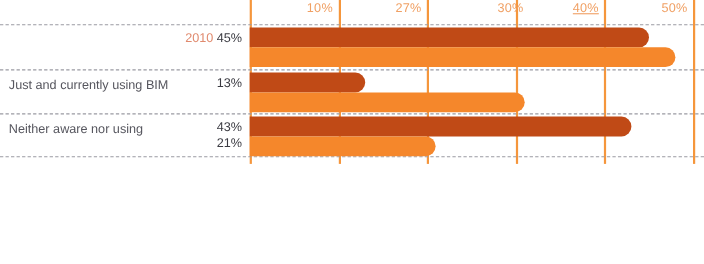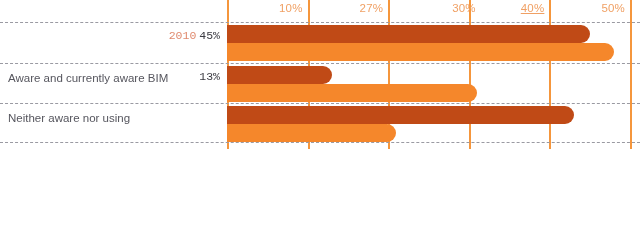--- a/index.html
+++ b/index.html
@@ -89,21 +89,20 @@
     width: 70px;
     text-align: right;
     font-size: 11.5px;
     white-space: nowrap;
   }
 
   .value-line {
     height: 15px;
     line-height: 15px;
     white-space: nowrap;
-    font-family: Liberation Mono, monospace;
   }
 
   .yr {
     color: #E08A6E;
     margin-right: 3px;
   }
   .yr.y2011 {
     color: #F5963C;
   }
   .val {
@@ -163,23 +162,27 @@
       <div class="bar s2011" title="Neither aware nor using 2011: 21%" style="top: 124px; width: 169.26px;"></div>
     </div>
 
   <div id="rows">
       <div class="row" style="top: 22px; height: 41px;">
         <div class="value-block" style="top: 6px;">
           <div class="value-line"><span class="yr">2010</span><span class="val">45%</span></div>
         </div>
       </div>
       <div class="row" style="top: 63px; height: 40px;">
-        <div class="row-label" style="top: 9px;">Aware and currently aware BIM</div>
+        <div class="row-label" style="top: 9px;">Just and currently using BIM</div>
         <div class="value-block" style="top: 6px;">
           <div class="value-line"><span class="val">13%</span></div>
         </div>
       </div>
       <div class="row" style="top: 103px; height: 39px;">
         <div class="row-label" style="top: 9px;">Neither aware nor using</div>
+        <div class="value-block" style="top: 6px;">
+          <div class="value-line"><span class="val">43%</span></div>
+          <div class="value-line"><span class="val">21%</span></div>
+        </div>
       </div>
     </div>
 
 </div>
 
 </body></html>

